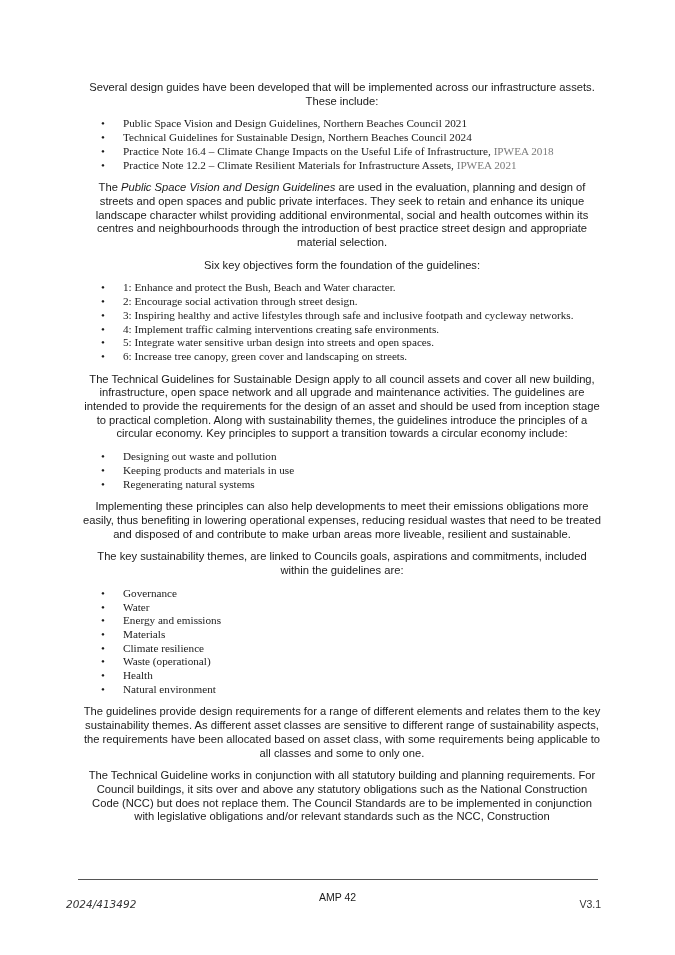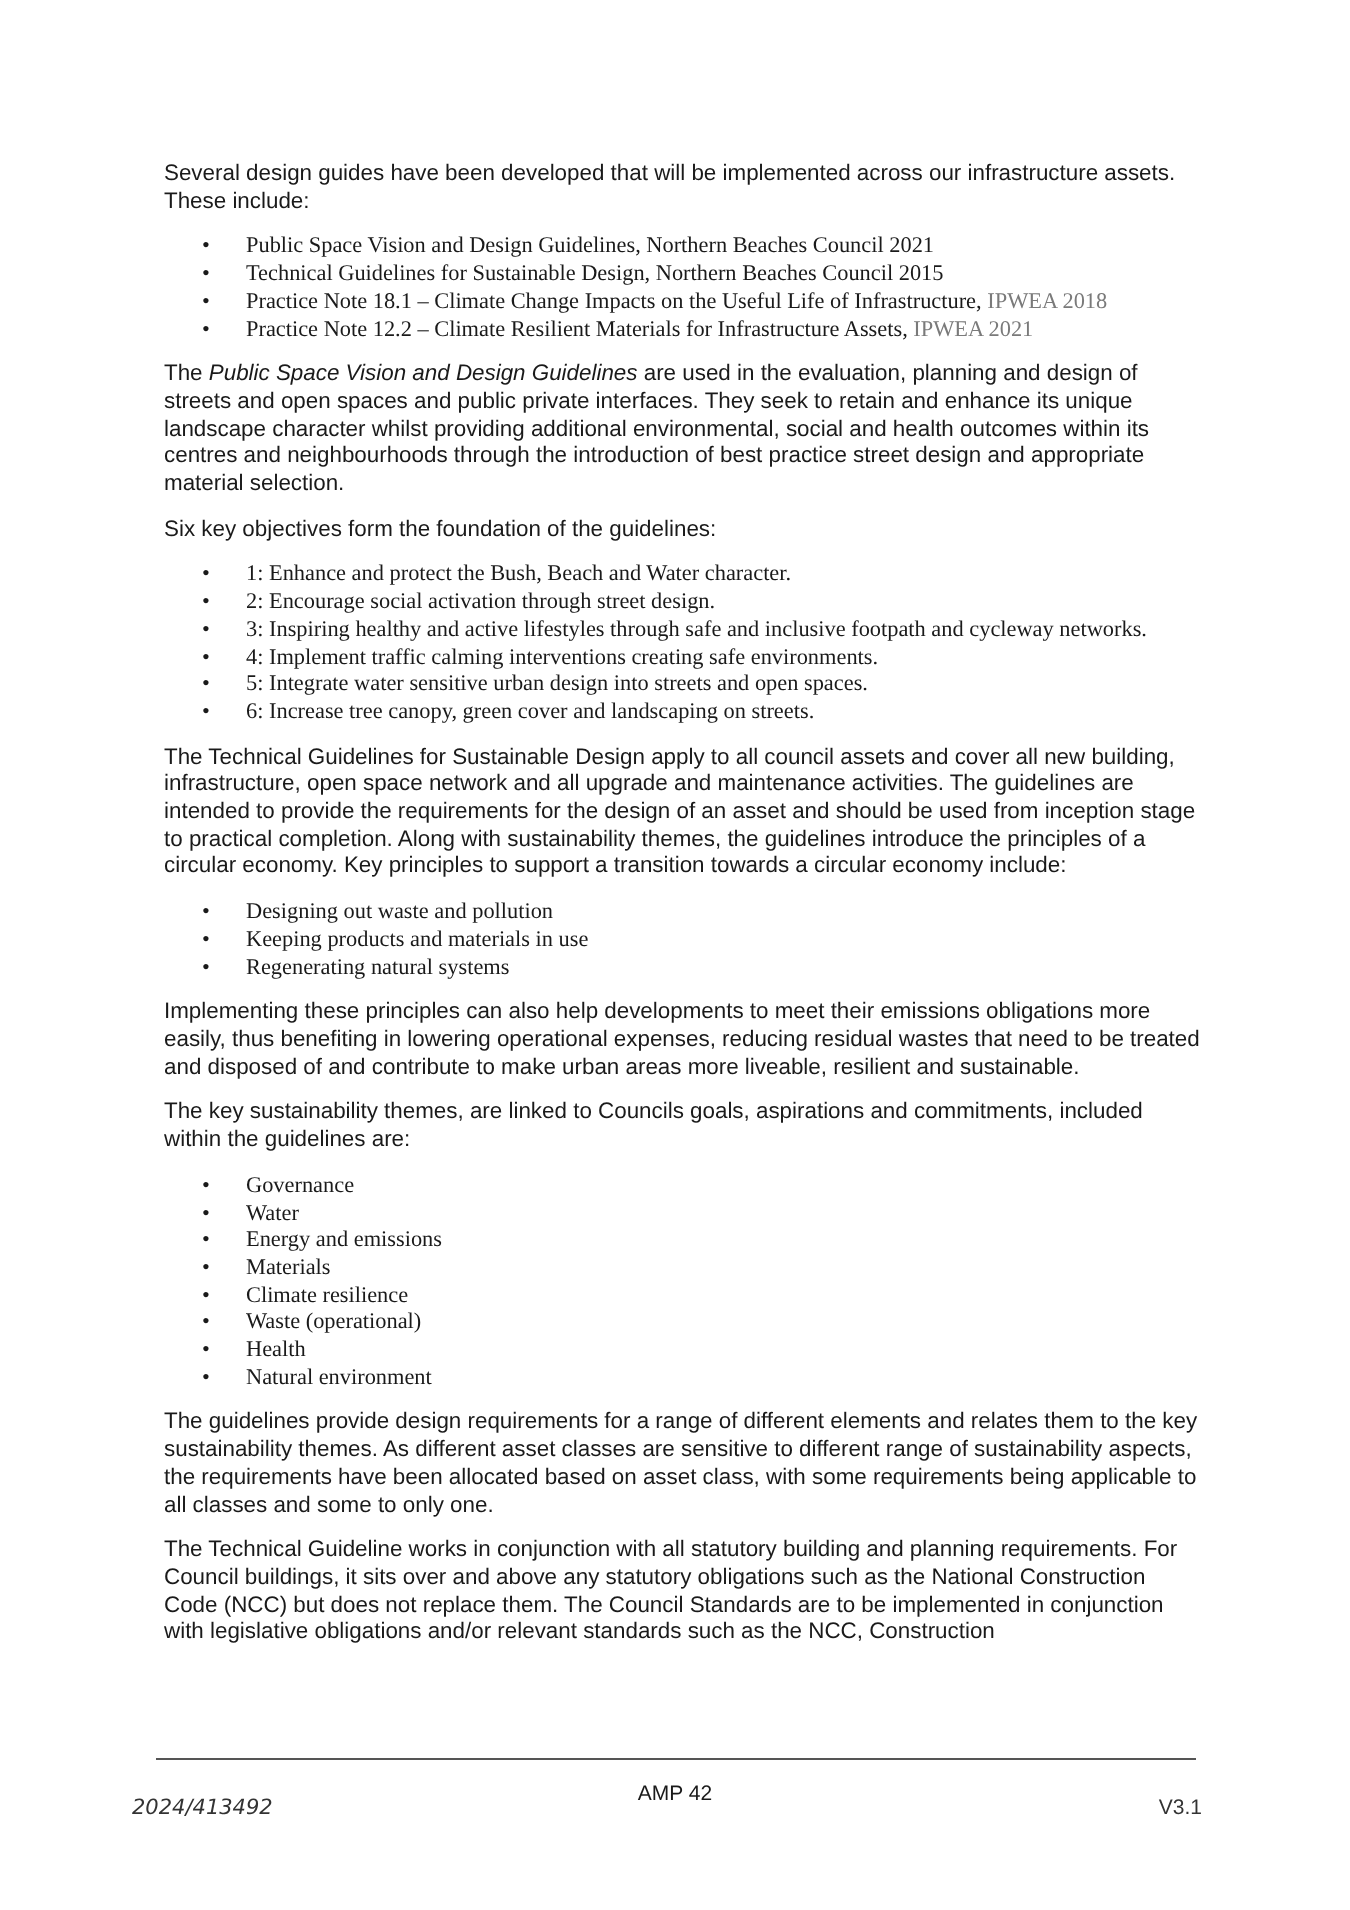--- a/index.html
+++ b/index.html
@@ -18,20 +18,21 @@
     .content {
       position: absolute;
       left: 82px;
       top: 81px;
       width: 520px;
       font-size: 11.2px;
       line-height: 13.7px;
     }
     p {
       margin: 0 0 9px 0;
+      text-align: center;
     }
     ul {
       list-style: none;
       margin: 0 0 9px 0;
       padding: 0;
     }
     li {
       position: relative;
       padding-left: 41px;
       font-family: Liberation Serif, serif;
@@ -84,22 +85,22 @@
     }
   </style>
 </head>
 <body>
 
 <div class="content">
 
   <p>Several design guides have been developed that will be implemented across our infrastructure assets. These include:</p>
   <ul>
     <li><span>Public Space Vision and Design Guidelines, Northern Beaches Council 2021</span></li>
-    <li><span>Technical Guidelines for Sustainable Design, Northern Beaches Council 2015</span></li>
-    <li><span>Practice Note 18.1 – Climate Change Impacts on the Useful Life of Infrastructure, </span><span class="grey">IPWEA 2018</span></li>
+    <li><span>Technical Guidelines for Sustainable Design, Northern Beaches Council 2024</span></li>
+    <li><span>Practice Note 16.4 – Climate Change Impacts on the Useful Life of Infrastructure, </span><span class="grey">IPWEA 2018</span></li>
     <li><span>Practice Note 12.2 – Climate Resilient Materials for Infrastructure Assets, </span><span class="grey">IPWEA 2021</span></li>
   </ul>
 
   <p><span>The </span><em>Public Space Vision and Design Guidelines</em><span> are used in the evaluation, planning and design of streets and open spaces and public private interfaces. They seek to retain and enhance its unique landscape character whilst providing additional environmental, social and health outcomes within its centres and neighbourhoods through the introduction of best practice street design and appropriate material selection.</span></p>
 
   <p>Six key objectives form the foundation of the guidelines:</p>
   <ul>
     <li>1: Enhance and protect the Bush, Beach and Water character.</li>
     <li>2: Encourage social activation through street design.</li>
     <li>3: Inspiring healthy and active lifestyles through safe and inclusive footpath and cycleway networks.</li>

